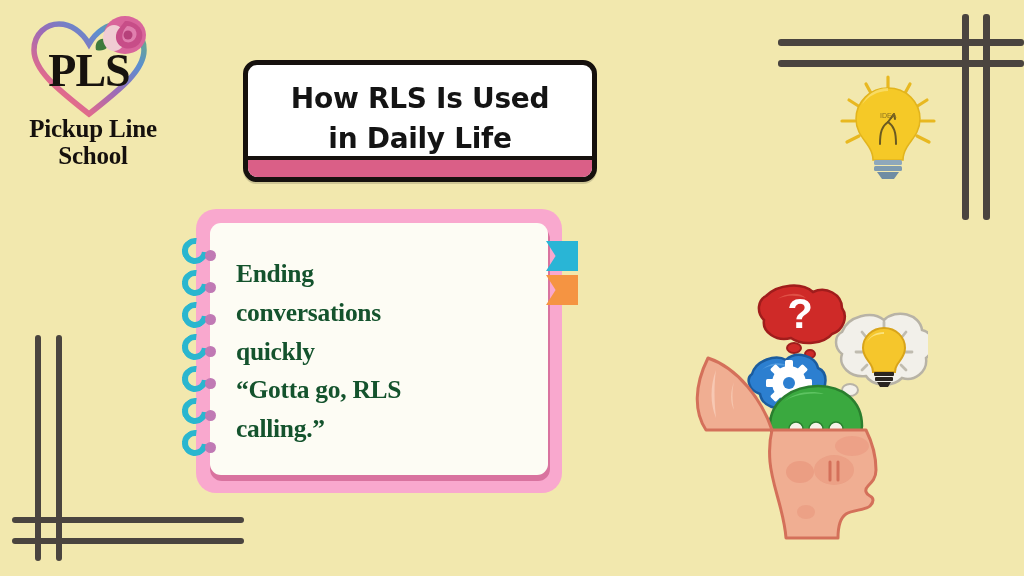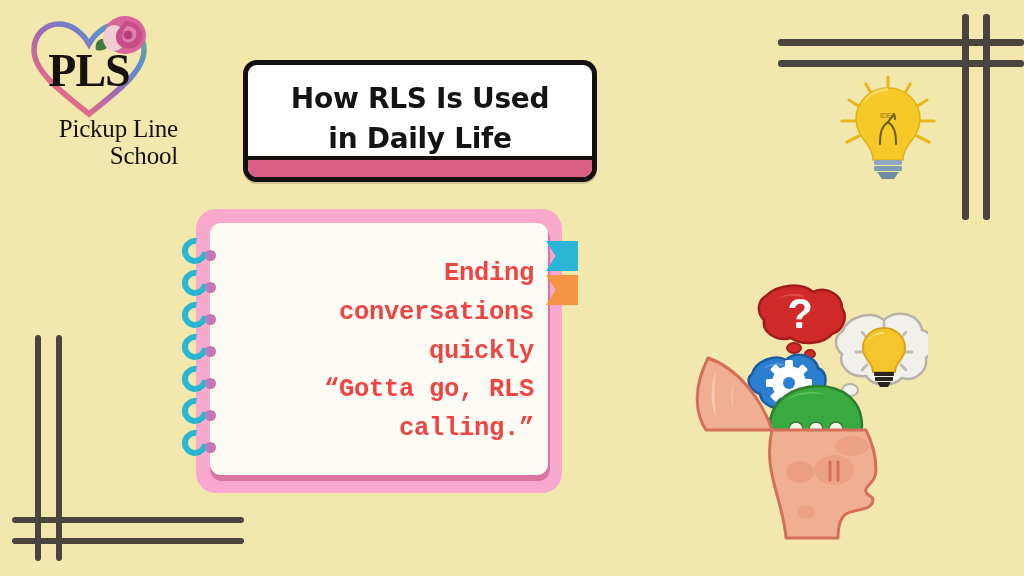--- a/index.html
+++ b/index.html
@@ -41,23 +41,23 @@
     left: 18px;
     top: 2px;
     width: 130px;
     height: 112px;
   }
   #logo-text {
     position: absolute;
     left: 0;
     top: 108px;
     width: 170px;
-    text-align: right;
+    text-align: center;
     font-family: "Liberation Serif", serif;
-    font-weight: normal;
+    font-weight: bold;
     font-size: 25px;
     line-height: 1.07;
     color: #15100d;
     letter-spacing: -0.2px;
   }
 
   
   #title-card {
     position: absolute;
     left: 203px;
@@ -118,26 +118,26 @@
     right: 14px;
     bottom: 18px;
     background: #fdfcf4;
     border-radius: 11px;
   }
   #notepad-body {
     position: absolute;
     left: 26px;
     right: 14px;
     top: 32px;
-    text-align: right;
-    font-family: Liberation Mono, monospace;
+    text-align: left;
+    font-family: Liberation Serif, serif;
     font-weight: bold;
     font-size: 25.5px;
     line-height: 1.52;
-    color: #ef4444;
+    color: #14532d;
     letter-spacing: -0.3px;
     white-space: pre-line;
   }
 
   
   #spirals {
     position: absolute;
     left: 182px;
     top: 238px;
     width: 50px;

